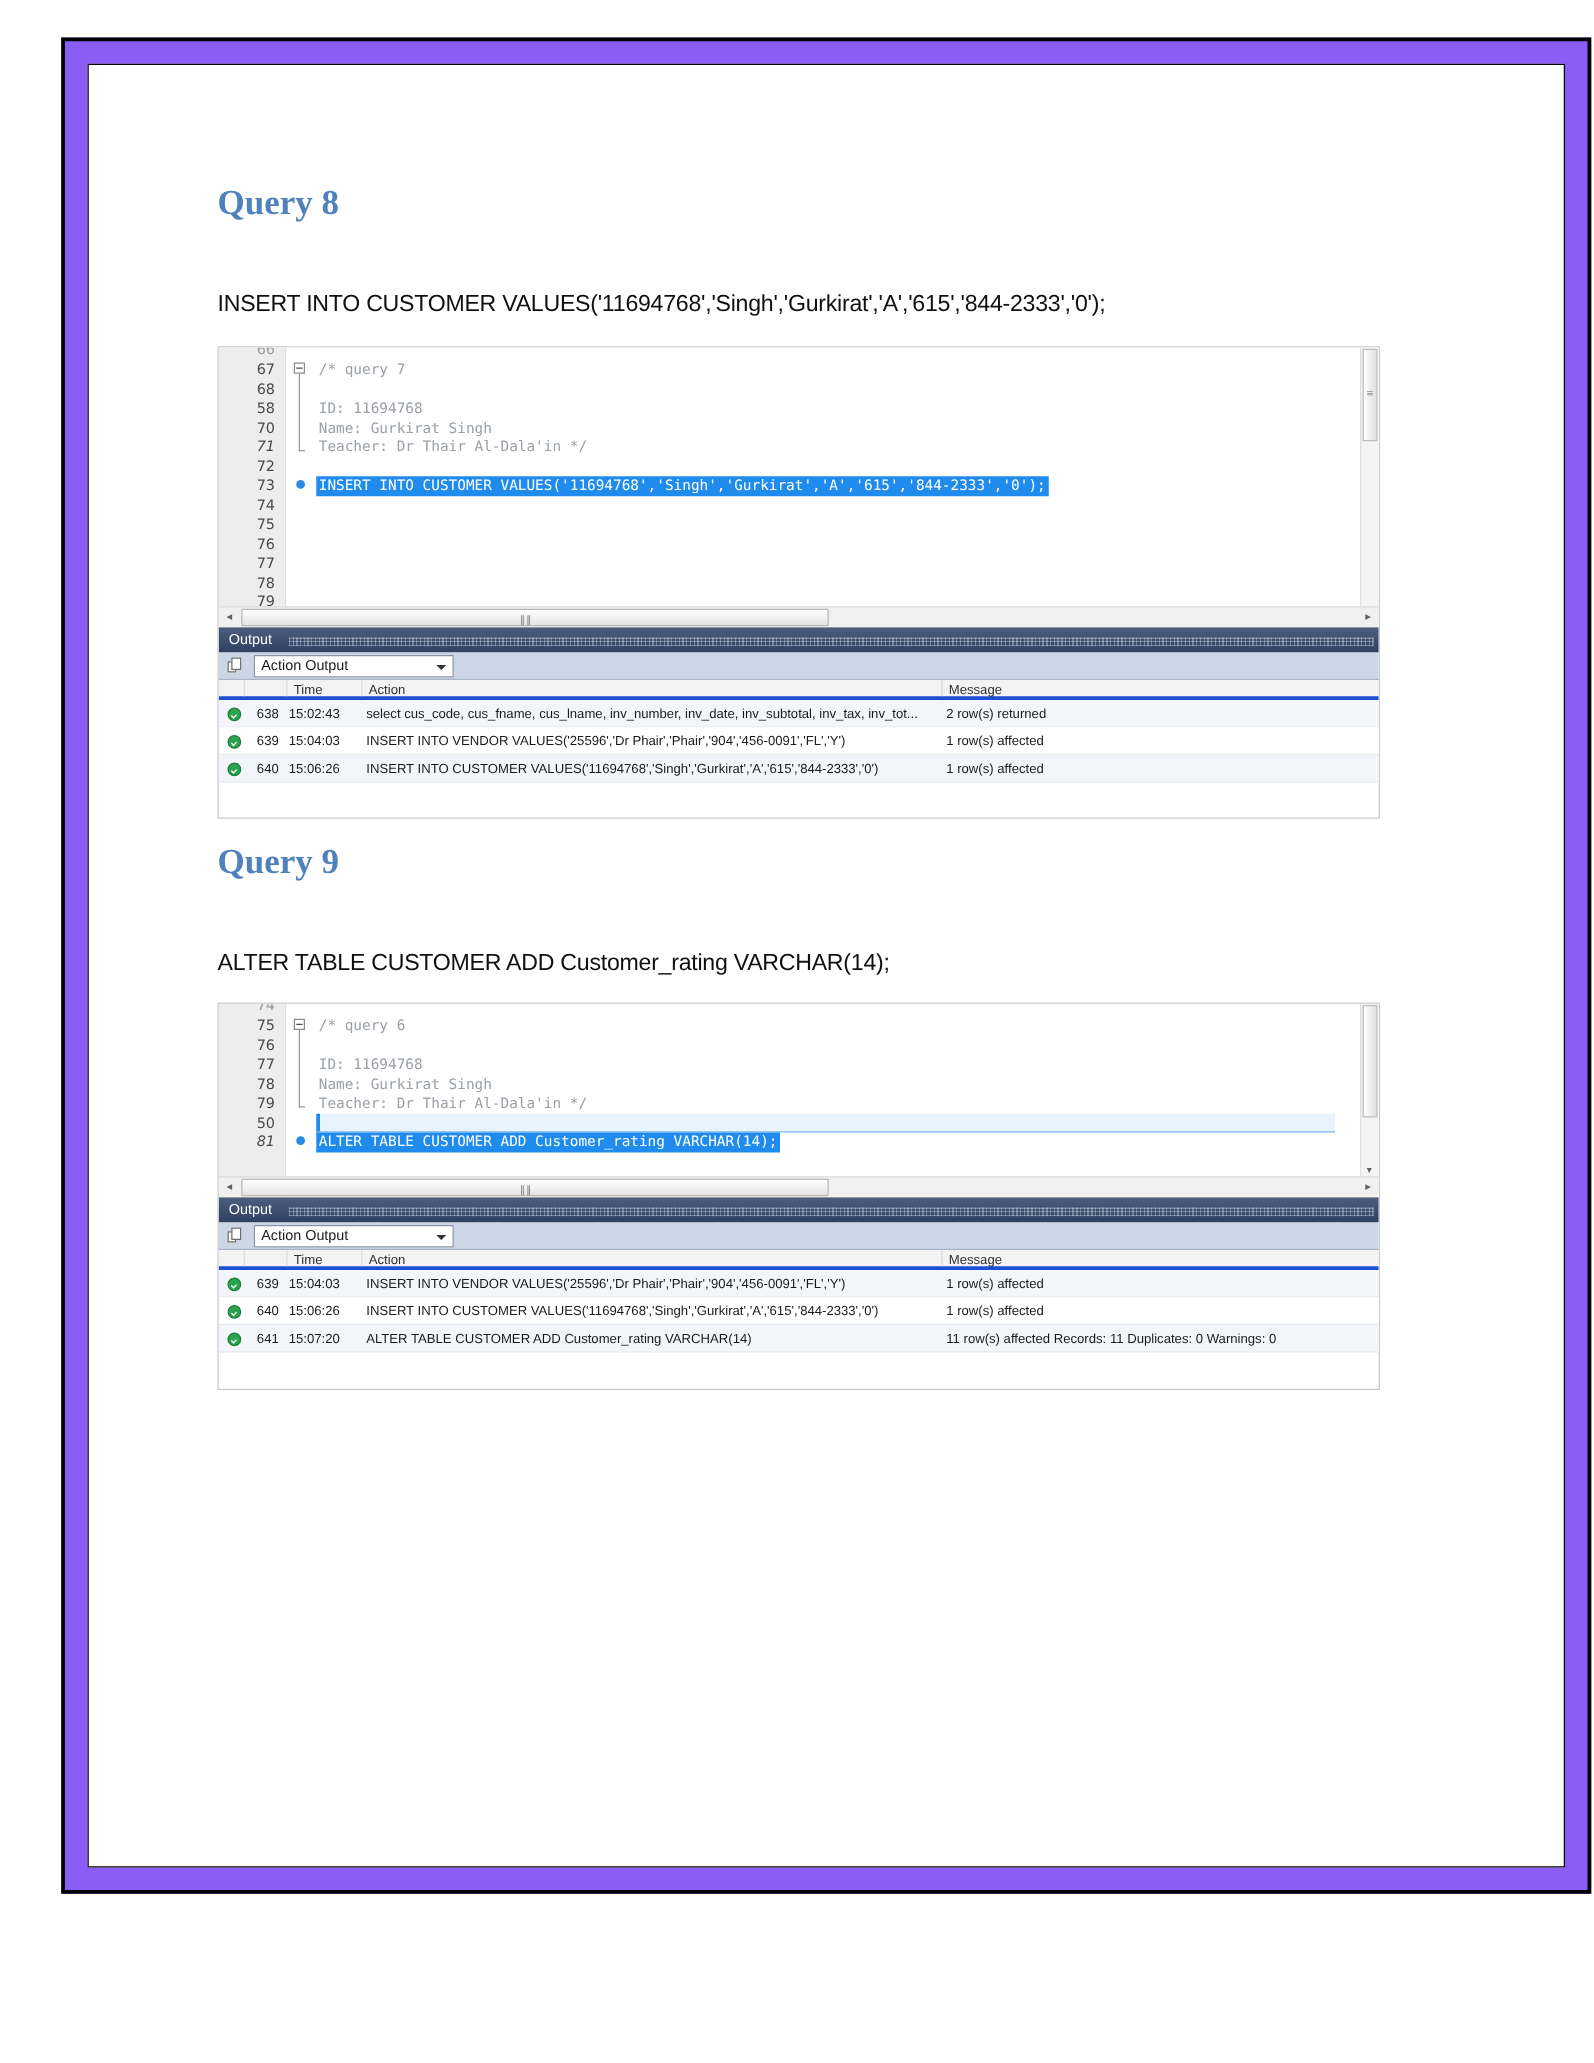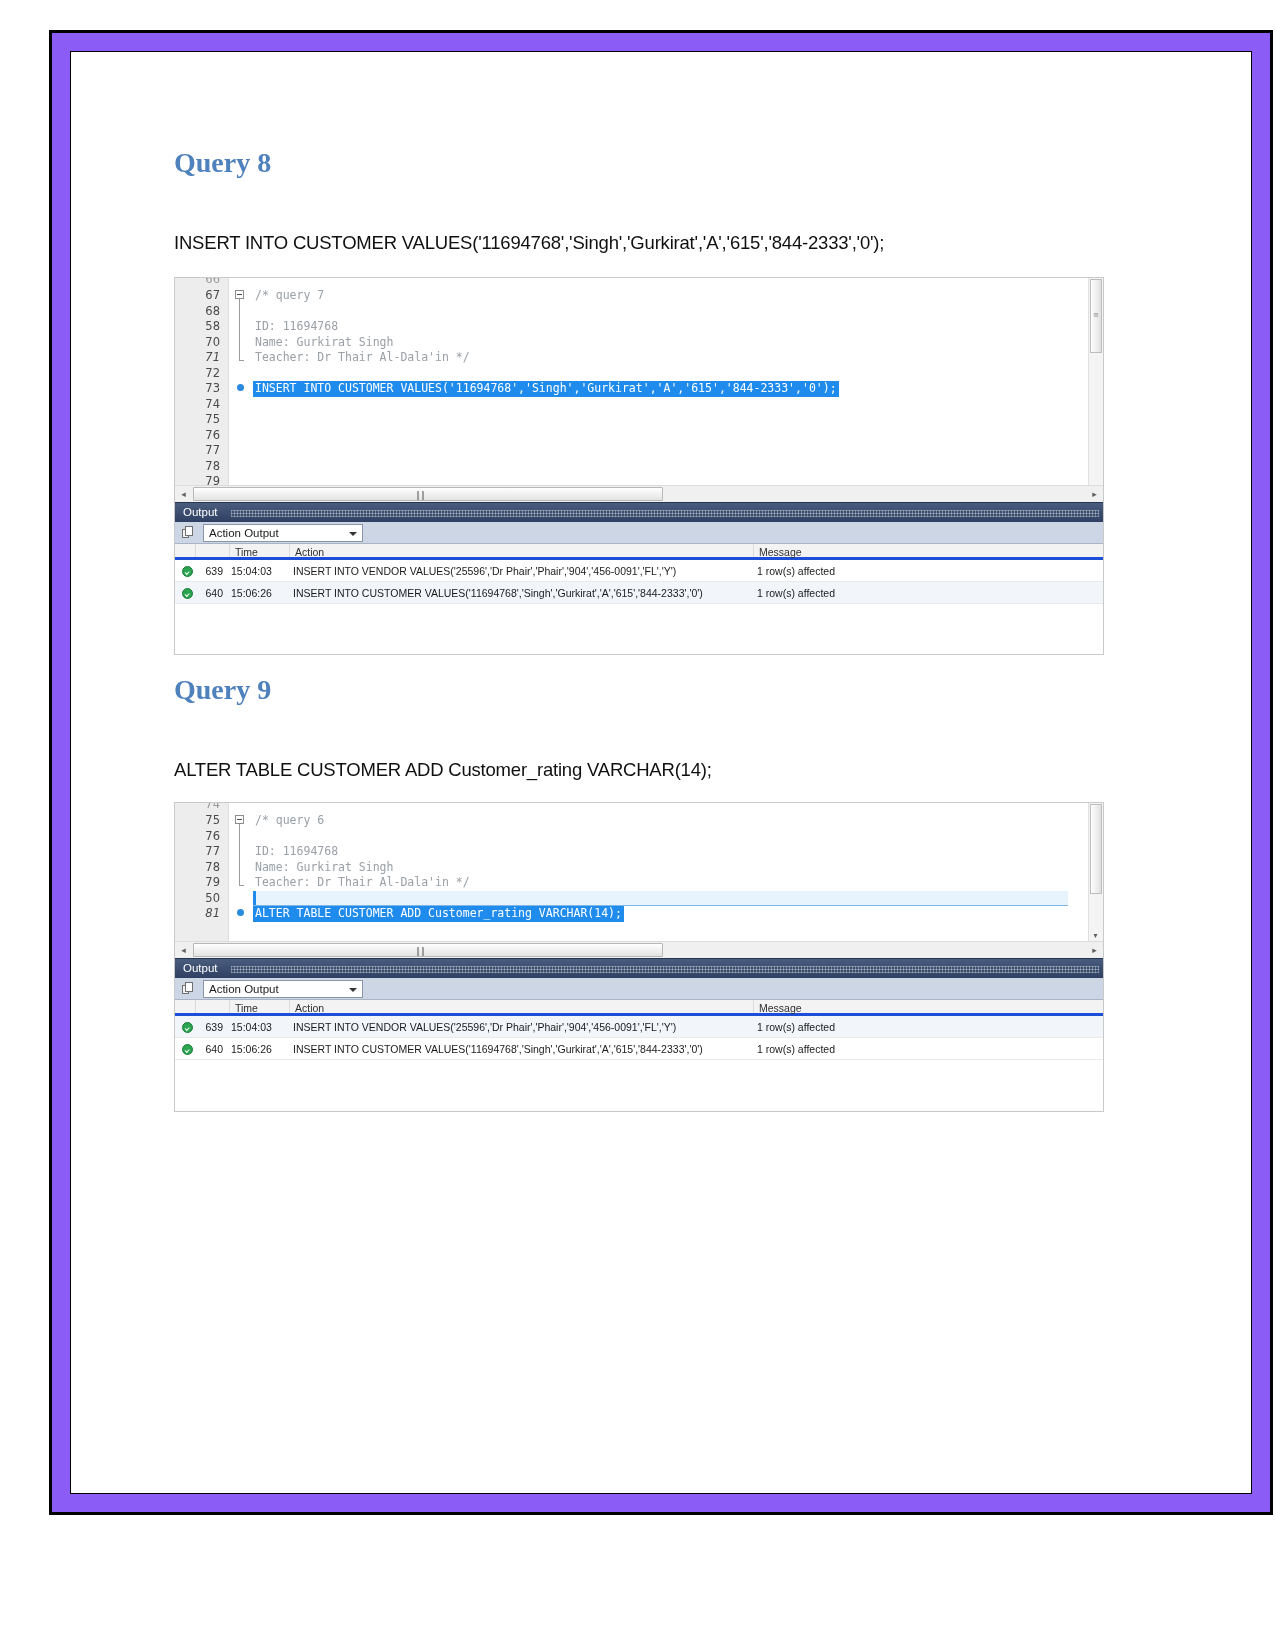--- a/index.html
+++ b/index.html
@@ -447,20 +447,27 @@
           <div class="res-head">
             <span class="divider" style="left:20px;"></span>
             <span class="divider" style="left:54px;"></span>
             <span class="divider" style="left:114px;"></span>
             <span class="divider" style="left:578px;"></span>
             <span class="cell" style="left:60px;">Time</span>
             <span class="cell" style="left:120px;">Action</span>
             <span class="cell" style="left:584px;">Message</span>
           </div>
 
+          <div class="res-row odd">
+            <span class="ok-icon"></span>
+            <span class="cell c-id">638</span>
+            <span class="cell c-time">15:02:43</span>
+            <span class="cell c-act" style="width:456px;">select cus_code, cus_fname, cus_lname, inv_number, inv_date, inv_subtotal, inv_tax, inv_tot...</span>
+            <span class="cell c-msg">2 row(s) returned</span>
+          </div>
           <div class="res-row even">
             <span class="ok-icon"></span>
             <span class="cell c-id">639</span>
             <span class="cell c-time">15:04:03</span>
             <span class="cell c-act" style="width:456px;">INSERT INTO VENDOR VALUES('25596','Dr Phair','Phair','904','456-0091','FL','Y')</span>
             <span class="cell c-msg">1 row(s) affected</span>
           </div>
           <div class="res-row odd">
             <span class="ok-icon"></span>
             <span class="cell c-id">640</span>
@@ -556,18 +563,25 @@
             <span class="cell c-act" style="width:456px;">INSERT INTO VENDOR VALUES('25596','Dr Phair','Phair','904','456-0091','FL','Y')</span>
             <span class="cell c-msg">1 row(s) affected</span>
           </div>
           <div class="res-row even">
             <span class="ok-icon"></span>
             <span class="cell c-id">640</span>
             <span class="cell c-time">15:06:26</span>
             <span class="cell c-act" style="width:456px;">INSERT INTO CUSTOMER VALUES('11694768','Singh','Gurkirat','A','615','844-2333','0')</span>
             <span class="cell c-msg">1 row(s) affected</span>
           </div>
+          <div class="res-row odd">
+            <span class="ok-icon"></span>
+            <span class="cell c-id">641</span>
+            <span class="cell c-time">15:07:20</span>
+            <span class="cell c-act" style="width:456px;">ALTER TABLE CUSTOMER ADD Customer_rating VARCHAR(14)</span>
+            <span class="cell c-msg">11 row(s) affected Records: 11  Duplicates: 0  Warnings: 0</span>
+          </div>
         </div>
       </div>
 
     </div>
   </div>
 </div>
 
 </body></html>

